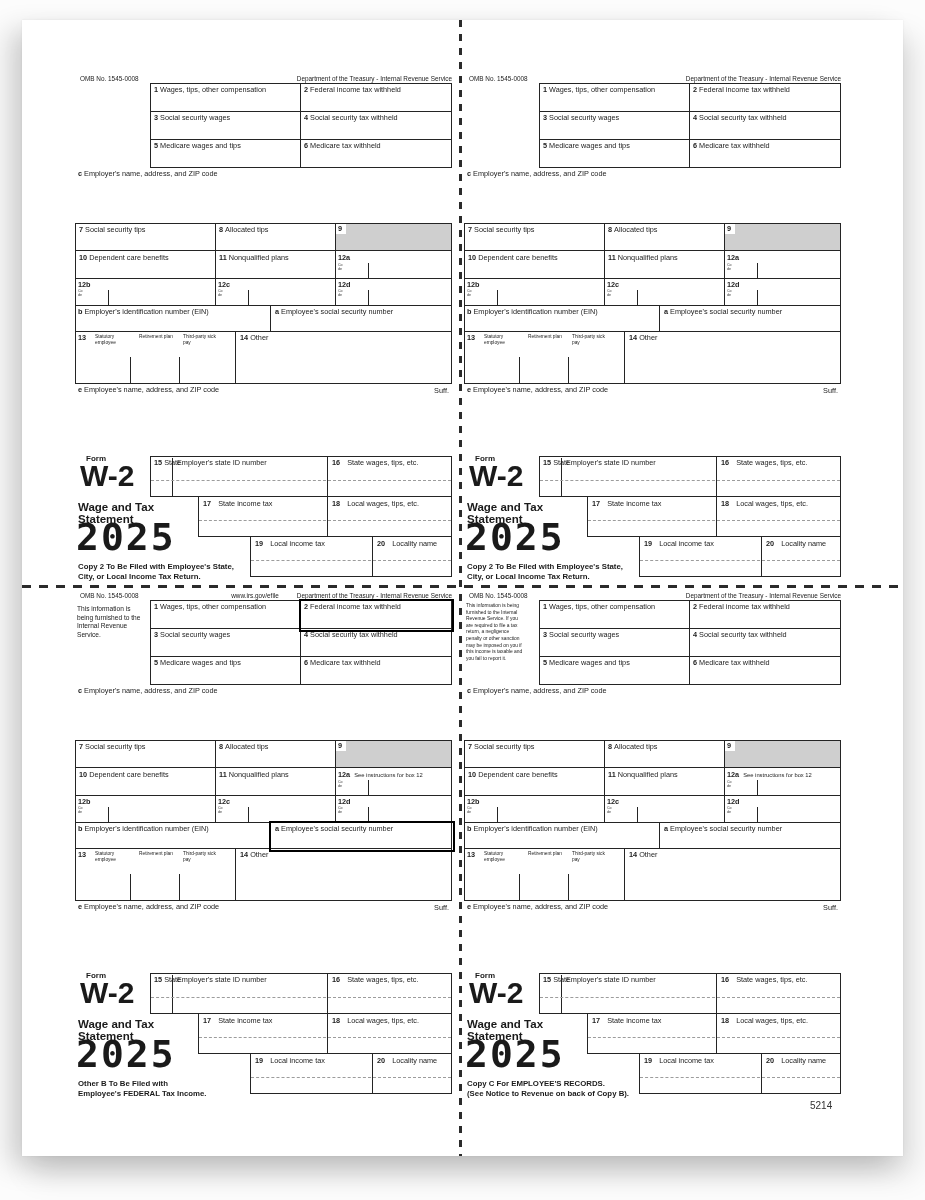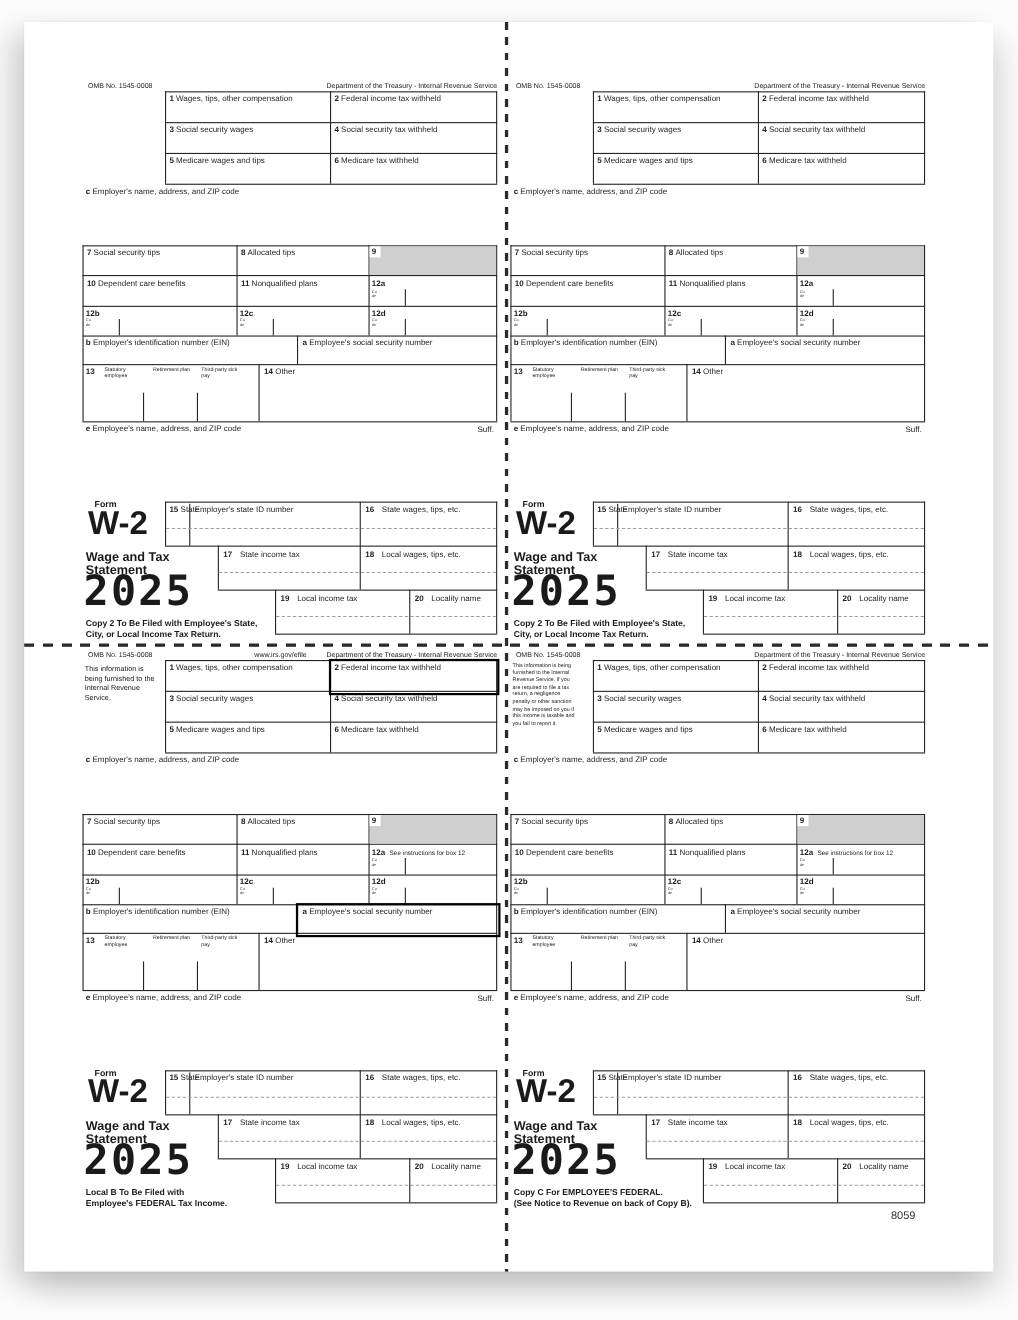--- a/index.html
+++ b/index.html
@@ -48,21 +48,21 @@
   .thick{position:absolute;border:2px solid #000;}
   .thick2{left:224px;top:9px;width:151px;height:29px;}
   .thicka{left:194px;top:231px;width:182px;height:27px;}
 </style>
 </head>
 <body>
 
 <div class="sheet">
   <div class="perf-v"></div>
   <div class="perf-h"></div>
-  <div class="sheet-code">8059</div>
+  <div class="sheet-code">5214</div>
 <section class="quad q0">
 
     <div class="omb">OMB No. 1545-0008</div>
 
     <div class="dept">Department of the Treasury - Internal Revenue Service</div>
 
     <i class="ln lnh" style="left:75px;top:10px;width:302px"></i>
     <i class="ln lnh" style="left:75px;top:38px;width:302px"></i>
     <i class="ln lnh" style="left:75px;top:66px;width:302px"></i>
     <i class="ln lnh" style="left:75px;top:94px;width:302px"></i>
@@ -333,21 +333,21 @@
     <div class="check-lbl" style="left:64px;top:261px;width:34px">Retirement plan</div>
     <div class="check-lbl" style="left:108px;top:261px;width:36px">Third-party sick pay</div>
     <div class="lbl" style="left:165px;top:261px"><b>14</b><span>Other</span></div>
     <div class="lbl" style="left:3px;top:313px"><b>e</b><span>Employee's name, address, and ZIP code</span></div>
     <div class="suff">Suff.</div>
 
     <div class="form-word">Form</div>
     <div class="w2">W-2</div>
     <div class="title">Wage and Tax Statement</div>
     <div class="year">2025</div>
-    <div class="copy copy1">Local B To Be Filed with</div>
+    <div class="copy copy1">Other B To Be Filed with</div>
     <div class="copy copy2">Employee's FEDERAL Tax Income.</div>
 
     <div class="lbl" style="left:79px;top:386px"><b>15</b><span>State</span></div>
     <div class="lbl" style="left:102px;top:386px">Employer's state ID number</div>
     <div class="lbl num-gap" style="left:257px;top:386px"><b>16</b><span>State wages, tips, etc.</span></div>
     <div class="lbl num-gap" style="left:128px;top:427px"><b>17</b><span>State income tax</span></div>
     <div class="lbl num-gap" style="left:257px;top:427px"><b>18</b><span>Local wages, tips, etc.</span></div>
     <div class="lbl num-gap" style="left:180px;top:467px"><b>19</b><span>Local income tax</span></div>
     <div class="lbl num-gap" style="left:302px;top:467px"><b>20</b><span>Locality name</span></div>
   </section>
@@ -431,21 +431,21 @@
     <div class="check-lbl" style="left:64px;top:261px;width:34px">Retirement plan</div>
     <div class="check-lbl" style="left:108px;top:261px;width:36px">Third-party sick pay</div>
     <div class="lbl" style="left:165px;top:261px"><b>14</b><span>Other</span></div>
     <div class="lbl" style="left:3px;top:313px"><b>e</b><span>Employee's name, address, and ZIP code</span></div>
     <div class="suff">Suff.</div>
 
     <div class="form-word">Form</div>
     <div class="w2">W-2</div>
     <div class="title">Wage and Tax Statement</div>
     <div class="year">2025</div>
-    <div class="copy copy1">Copy C For EMPLOYEE'S FEDERAL.</div>
+    <div class="copy copy1">Copy C For EMPLOYEE'S RECORDS.</div>
     <div class="copy copy2">(See Notice to Revenue on back of Copy B).</div>
 
     <div class="lbl" style="left:79px;top:386px"><b>15</b><span>State</span></div>
     <div class="lbl" style="left:102px;top:386px">Employer's state ID number</div>
     <div class="lbl num-gap" style="left:257px;top:386px"><b>16</b><span>State wages, tips, etc.</span></div>
     <div class="lbl num-gap" style="left:128px;top:427px"><b>17</b><span>State income tax</span></div>
     <div class="lbl num-gap" style="left:257px;top:427px"><b>18</b><span>Local wages, tips, etc.</span></div>
     <div class="lbl num-gap" style="left:180px;top:467px"><b>19</b><span>Local income tax</span></div>
     <div class="lbl num-gap" style="left:302px;top:467px"><b>20</b><span>Locality name</span></div>
   </section>

